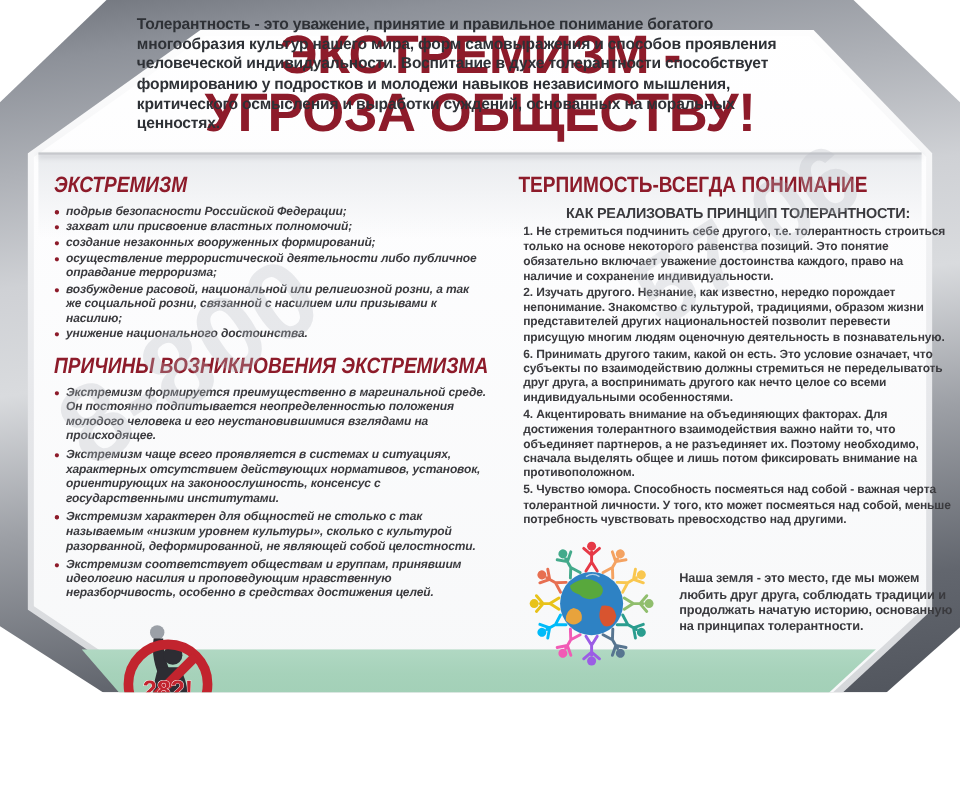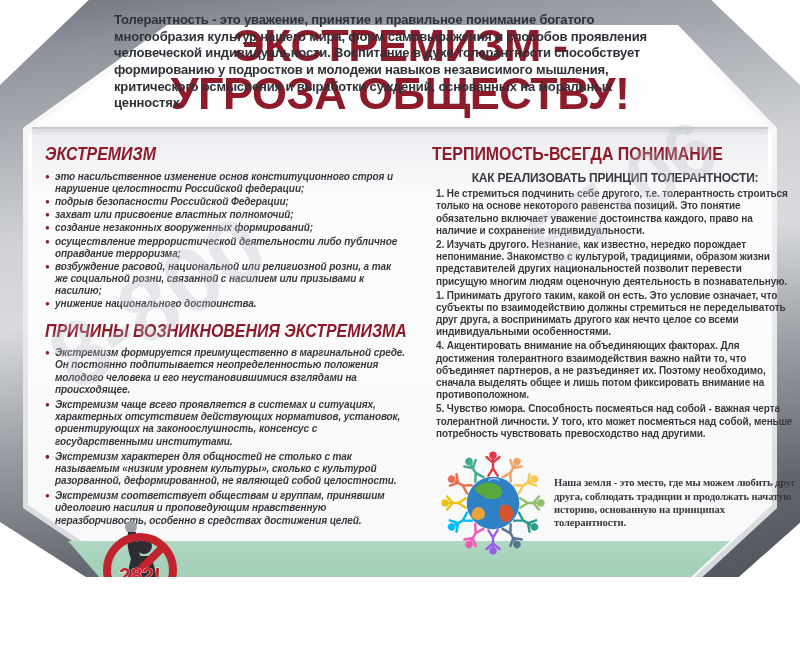--- a/index.html
+++ b/index.html
@@ -46,21 +46,21 @@
   }
   .h-red.mt{margin-top:9px;}
   .subhead{font-size:12px;color:#3a3a3e;margin:0 0 3px;letter-spacing:-0.2px;text-align:center;}
   ul.blist{list-style:none;margin:0;padding:0;}
   ul.blist li{position:relative;padding-left:10px;margin:0 0 1px;}
   .dot{position:absolute;left:0;top:1px;color:#8d1b2a;font-size:8px;}
   .paras p{position:relative;padding-left:10px;margin:0 0 3px;}
   .paras .dot{top:1px;}
   .nlist p{margin:0 4px 2px;}
   
-  .globe-row{display:flex;align-items:center;margin-top:6px;font-family:Liberation Serif, serif;}
+  .globe-row{display:flex;align-items:center;gap:12px;margin-top:6px;}
   .globe-svg{flex:0 0 auto;}
   .globe-caption{width:255px;font-size:10.6px;line-height:1.25;color:#3a3a3e;}
   
   .banner{
     position:absolute;left:64px;top:538px;width:672px;height:78px;
     clip-path:polygon(4px 3px,666px 3px,586px 77px,68px 77px);
     background:linear-gradient(180deg,#b2d9c4 0%,#a6d2ba 30%,#9bcbb1 100%);
   }
   .banner-text{
     position:absolute;left:114px;top:12px;width:552px;
@@ -89,21 +89,21 @@
   </div>
   <div class="divider"></div>
 
   <div class="wm wm1">8-800</div>
   <div class="wm wm2">57-06</div>
 
   <div class="col col-left z6">
     <h2 class="h-red">ЭКСТРЕМИЗМ</h2>
     <ul class="blist">
 
-        <li><span class="dot">●</span><span>это насильственное изменение основ конституционного строя и нарушение целостности Российской федерации;</span></li>
+        <li><span class="dot">●</span></li>
 
         <li><span class="dot">●</span><span>подрыв безопасности Российской Федерации;</span></li>
 
         <li><span class="dot">●</span><span>захват или присвоение властных полномочий;</span></li>
 
         <li><span class="dot">●</span><span>создание незаконных вооруженных формирований;</span></li>
 
         <li><span class="dot">●</span><span>осуществление террористической деятельности либо публичное оправдание терроризма;</span></li>
 
         <li><span class="dot">●</span><span>возбуждение расовой, национальной или религиозной розни, а так же социальной розни, связанной с насилием или призывами к насилию;</span></li>
@@ -127,21 +127,21 @@
 
   <div class="col col-right z6">
     <h2 class="h-red">ТЕРПИМОСТЬ-ВСЕГДА ПОНИМАНИЕ</h2>
     <p class="subhead">КАК РЕАЛИЗОВАТЬ ПРИНЦИП ТОЛЕРАНТНОСТИ:</p>
     <div class="nlist">
 
         <p>1. Не стремиться подчинить себе другого, т.е. толерантность строиться только на основе некоторого равенства позиций. Это понятие обязательно включает уважение достоинства каждого, право на наличие и сохранение индивидуальности.</p>
 
         <p>2. Изучать другого. Незнание, как известно, нередко порождает непонимание. Знакомство с культурой, традициями, образом жизни представителей других национальностей позволит перевести присущую многим людям оценочную деятельность в познавательную.</p>
 
-        <p>1. Принимать другого таким, какой он есть. Это условие означает, что субъекты по взаимодействию должны стремиться не переделыватоть друг друга, а воспринимать другого как нечто целое со всеми индивидуальными особенностями.</p>
+        <p>6. Принимать другого таким, какой он есть. Это условие означает, что субъекты по взаимодействию должны стремиться не переделыватоть друг друга, а воспринимать другого как нечто целое со всеми индивидуальными особенностями.</p>
 
         <p>4. Акцентировать внимание на объединяющих факторах. Для достижения толерантного взаимодействия важно найти то, что объединяет партнеров, а не разъединяет их. Поэтому необходимо, сначала выделять общее и лишь потом фиксировать внимание на противоположном.</p>
 
         <p>5. Чувство юмора. Способность посмеяться над собой - важная черта толерантной личности. У того, кто может посмеяться над собой, меньше потребность чувствовать превосходство над другими.</p>
       </div>
 
     <div class="globe-row">
       <svg class="globe-svg" width="122" height="114" viewBox="0 0 130 120">
         <circle cx="65" cy="60" r="28" fill="#2e82c4"></circle>
         <path d="M46 44 q12 -10 24 -3 q9 6 2 13 q-11 5 -18 -2 q-9 -3 -8 -8 Z" fill="#58a83c"></path>

